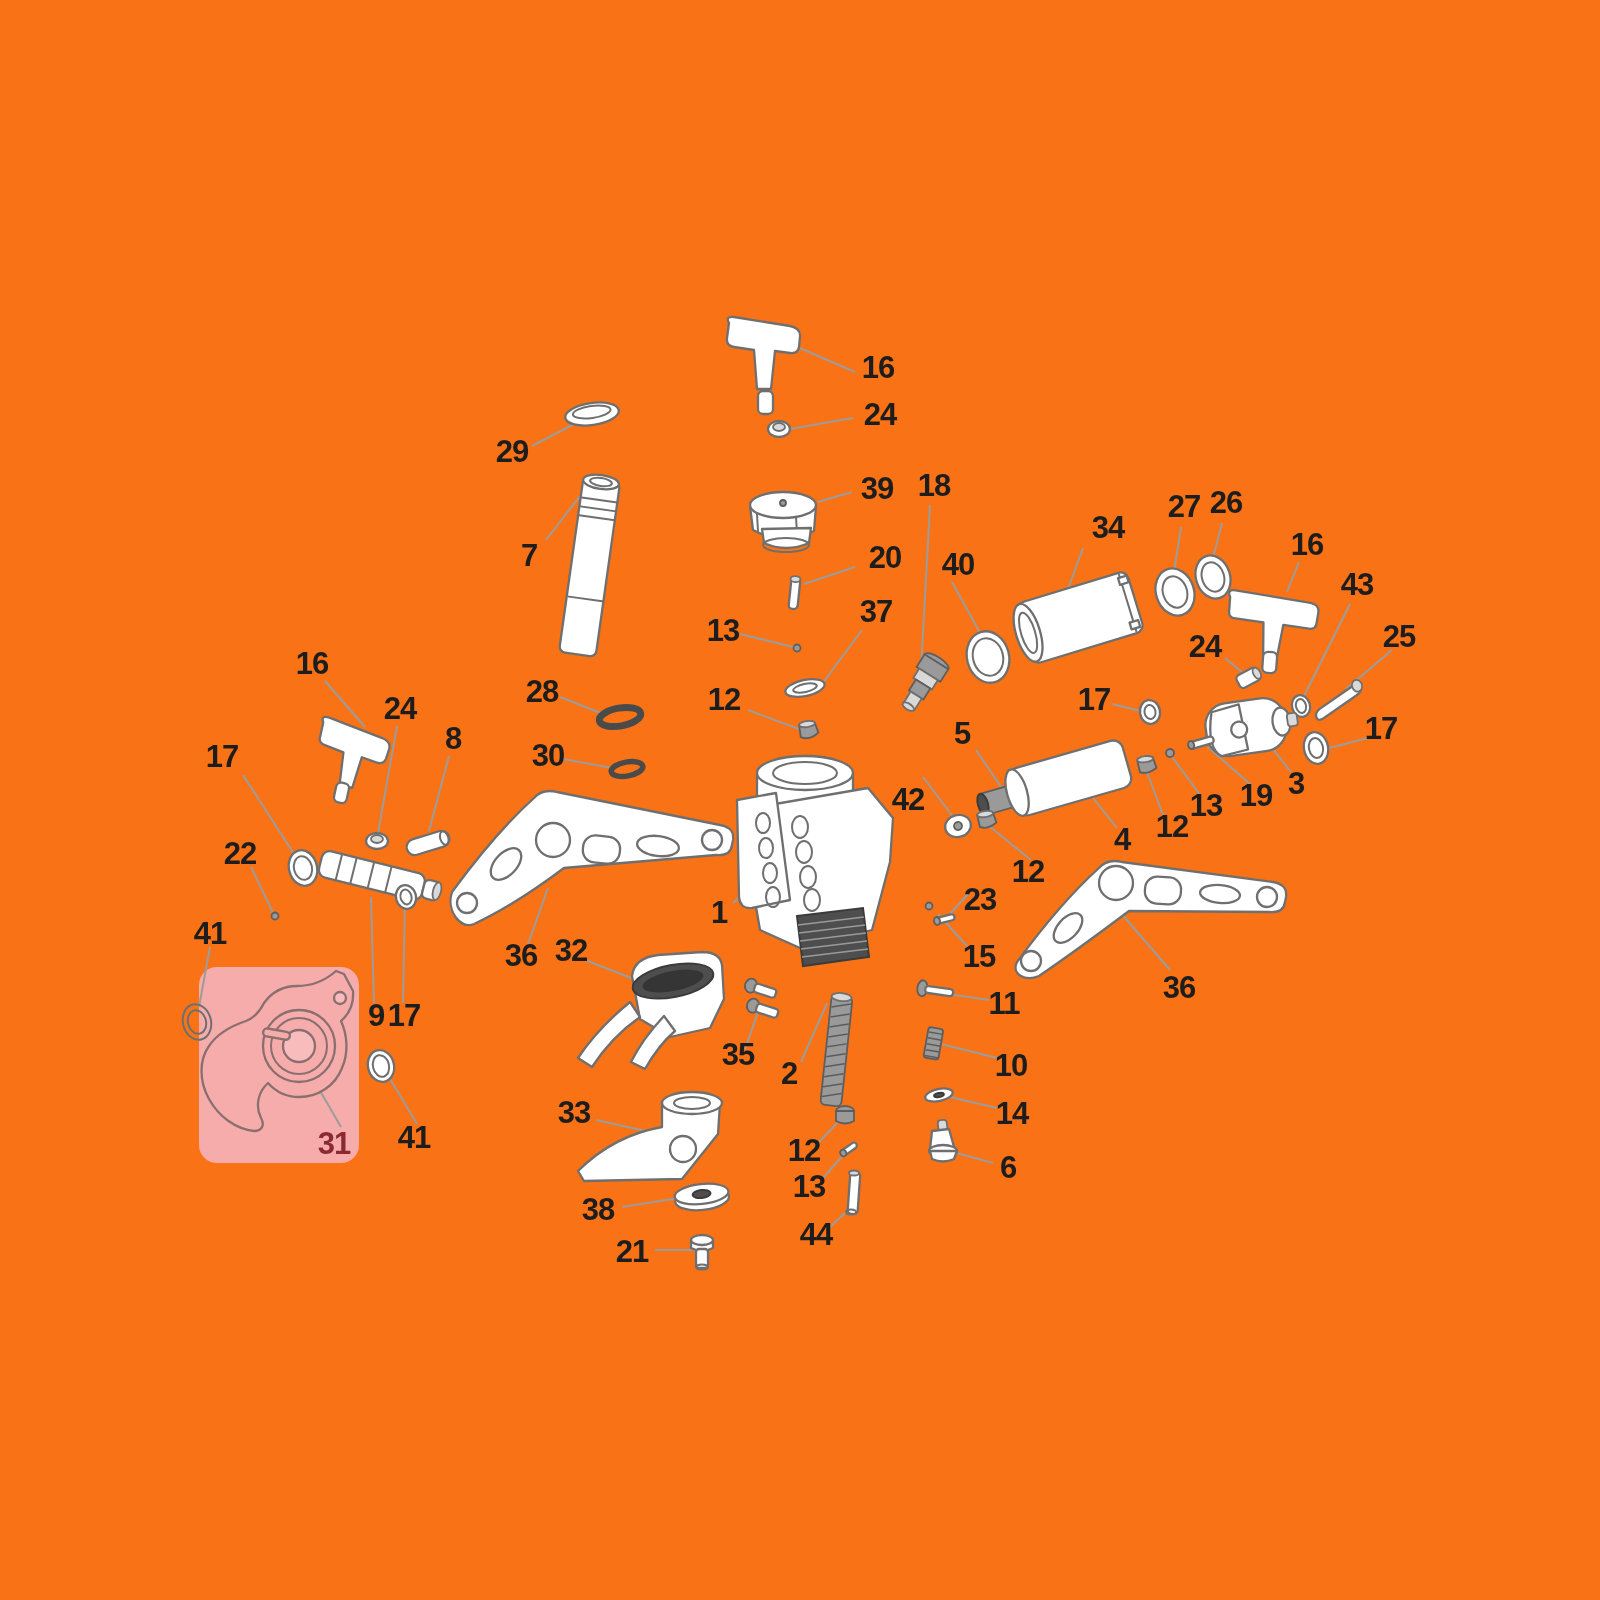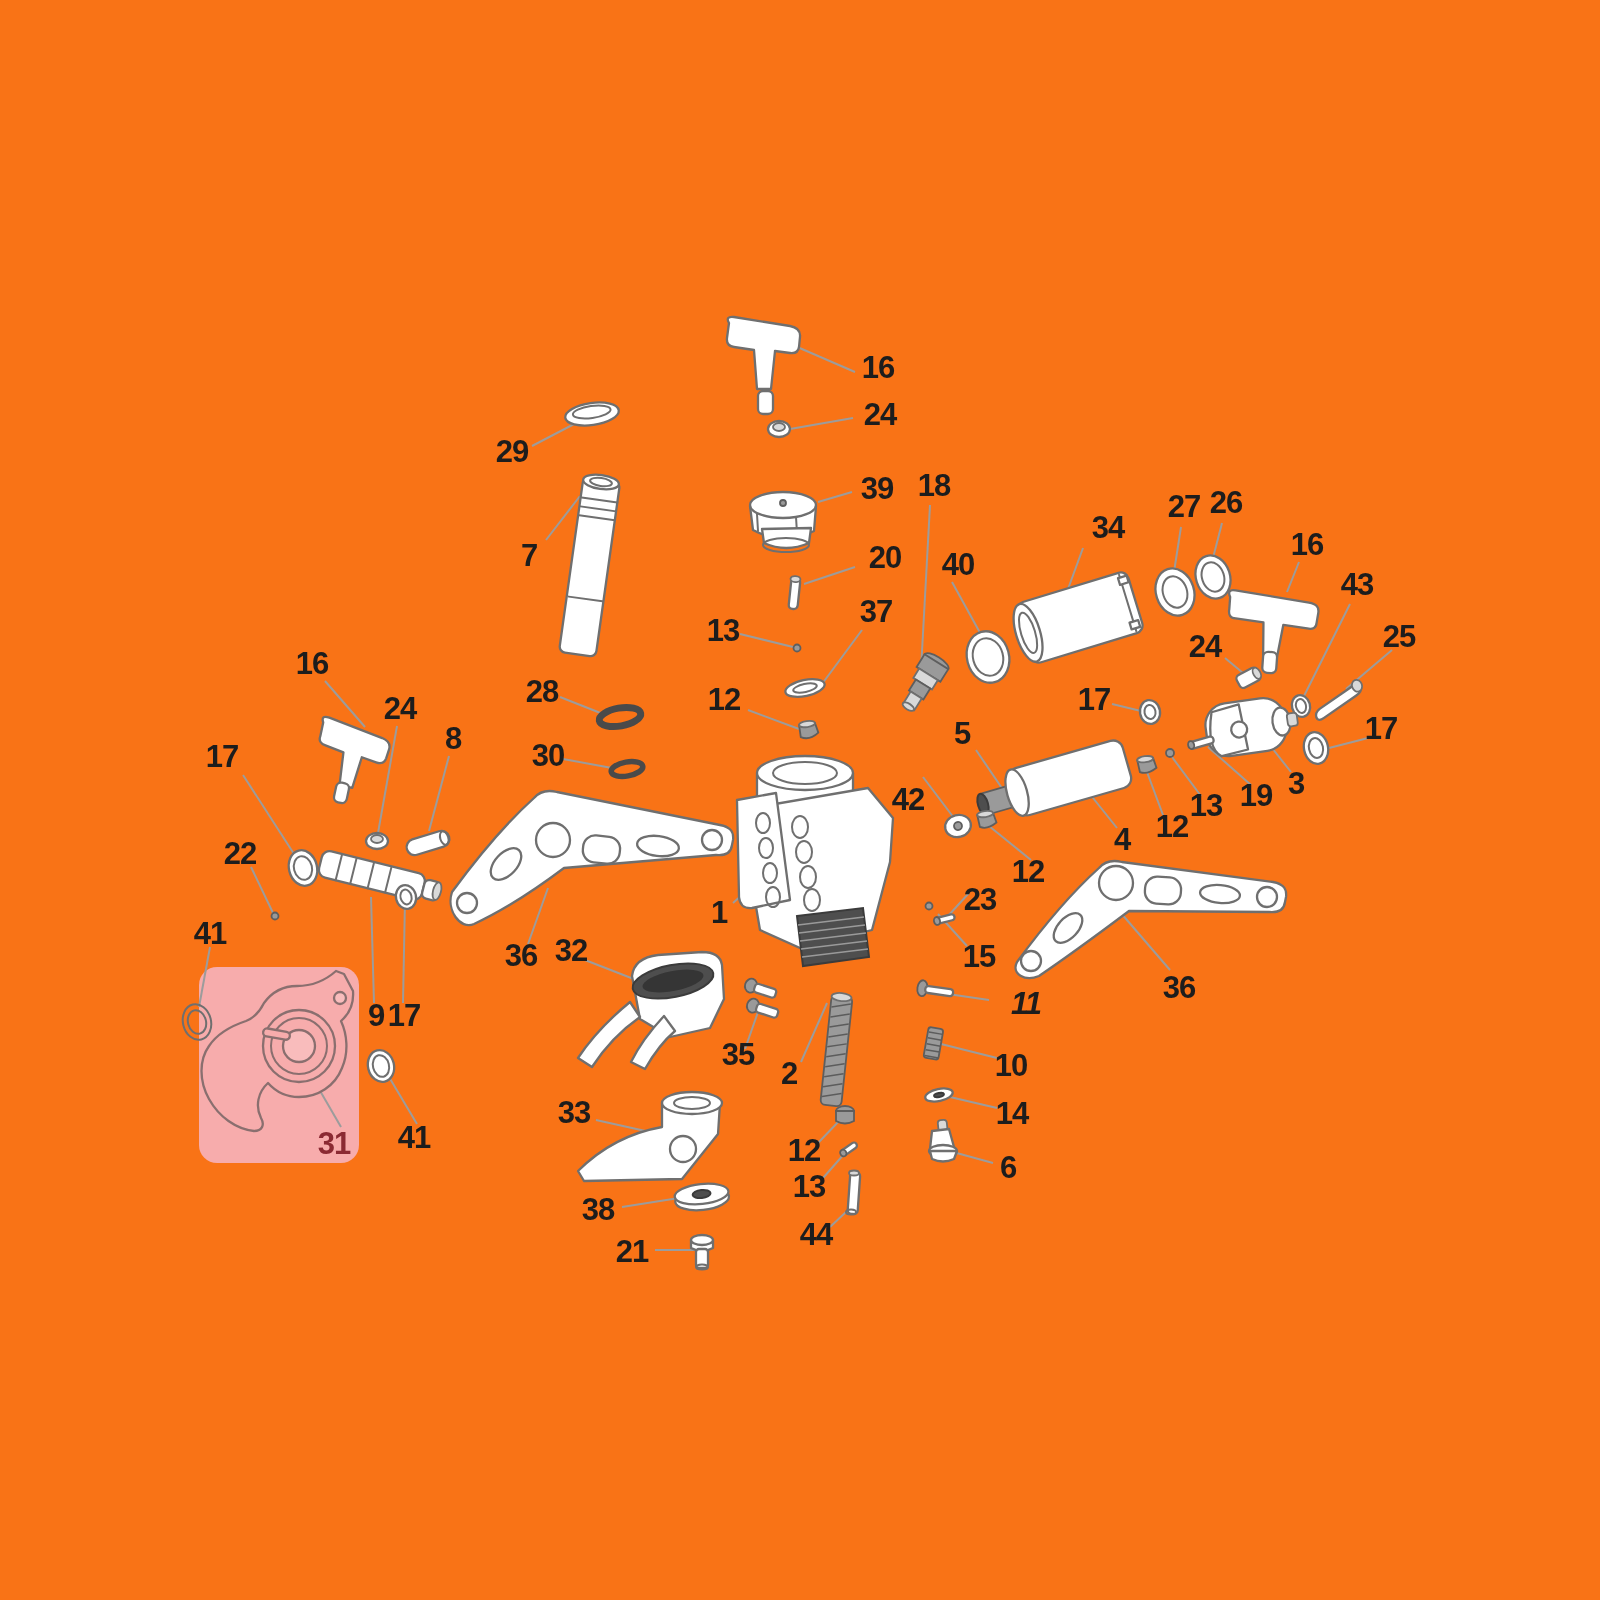--- a/index.html
+++ b/index.html
@@ -435,21 +435,21 @@
       <div class="lbl" style="left: 719px; top: 913px;">1</div>
       <div class="lbl" style="left: 1122px; top: 840px;">4</div>
       <div class="lbl" style="left: 1028px; top: 872px;">12</div>
       <div class="lbl" style="left: 980px; top: 900px;">23</div>
       <div class="lbl" style="left: 521px; top: 956px;">36</div>
       <div class="lbl" style="left: 571px; top: 951px;">32</div>
       <div class="lbl" style="left: 979px; top: 957px;">15</div>
       <div class="lbl" style="left: 210px; top: 934px;">41</div>
       <div class="lbl" style="left: 376px; top: 1016px;">9</div>
       <div class="lbl" style="left: 404px; top: 1016px;">17</div>
-      <div class="lbl" style="left: 1026px; top: 1004px; font-style: italic;">11</div>
+      <div class="lbl" style="left: 1004px; top: 1004px;">11</div>
       <div class="lbl" style="left: 738px; top: 1007px; margin-top: 48px;">35</div>
       <div class="lbl" style="left: 789px; top: 1074px;">2</div>
       <div class="lbl" style="left: 1011px; top: 1066px;">10</div>
       <div class="lbl" style="left: 1179px; top: 988px;">36</div>
       <div class="lbl" style="left: 334px; top: 1144px; color: rgb(139, 42, 51);">31</div>
       <div class="lbl" style="left: 414px; top: 1138px;">41</div>
       <div class="lbl" style="left: 1012px; top: 1114px;">14</div>
       <div class="lbl" style="left: 574px; top: 1113px;">33</div>
       <div class="lbl" style="left: 804px; top: 1151px;">12</div>
       <div class="lbl" style="left: 1008px; top: 1168px;">6</div>

